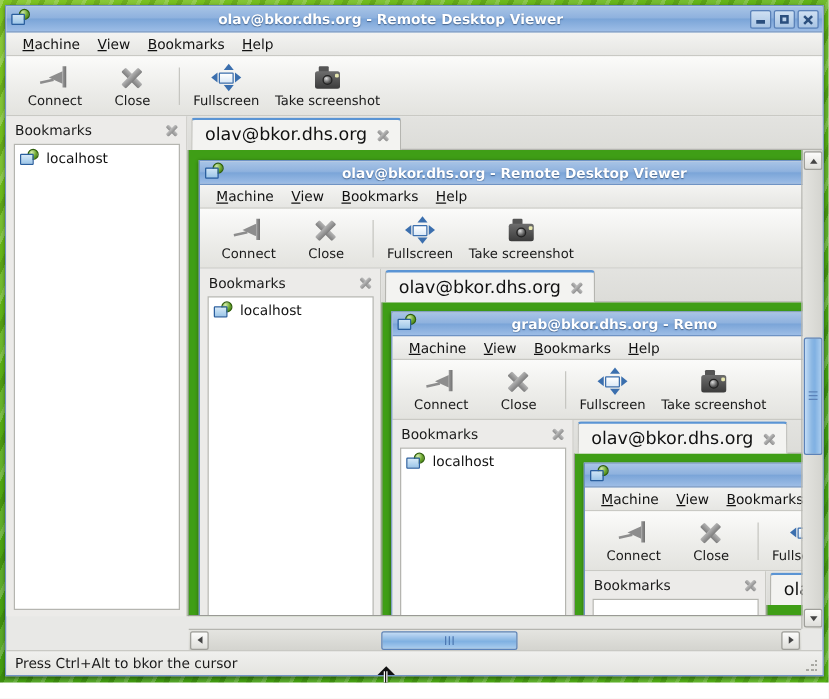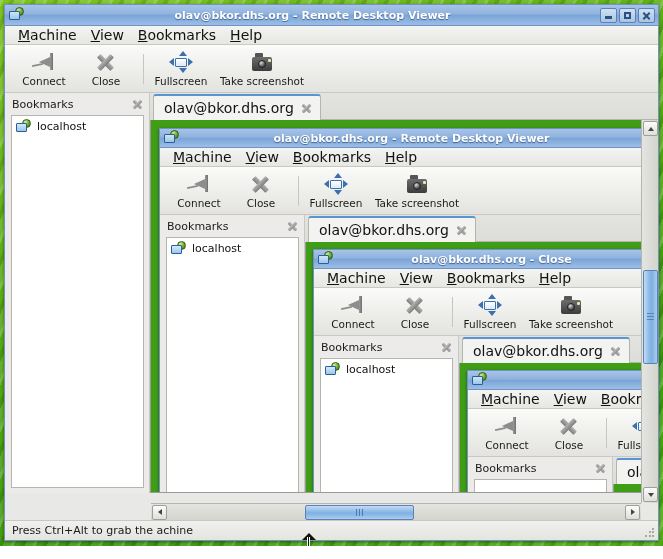--- a/index.html
+++ b/index.html
@@ -78,21 +78,21 @@
   .menubar {
     height: 19px;
     background: linear-gradient(to bottom,#f4f4f2,#e6e6e3);
     border-bottom: 1px solid #c9c9c4;
     display: flex; align-items: center;
     padding-left: 6px;
     overflow: hidden;
   }
   .menuitem {
     padding: 0 7px;
-    font-size: 14px; color: #111;
+    font-size: 11px; color: #111;
     white-space: nowrap;
   }
   .menuitem u { text-decoration: underline; }
   
   .toolbar {
     height: 48px;
     background: linear-gradient(to bottom,#fbfbfa 0%,#ededea 55%,#e3e3df 100%);
     border-bottom: 1px solid #c9c9c4;
     display: flex; align-items: center;
     padding-left: 8px;
@@ -443,21 +443,21 @@
                   <div class="tabfill"></div>
                 </div>
                 <div class="vnc">
 
                   <div class="win" style="left:7px; top:7px; width:340px; height:300px;">
                     <div class="titlebar inner">
                       <span class="win-icon">
                         <span class="glb"></span>
                           <span class="mon"></span>
                       </span>
-                      <span class="title-text">olav@bkor.dhs.org - Close</span>
+                      <span class="title-text">grab@bkor.dhs.org - Remo</span>
                     </div>
                     <div class="menubar">
                       <span class="menuitem"><u>M</u>achine</span>
                       <span class="menuitem"><u>V</u>iew</span>
                       <span class="menuitem"><u>B</u>ookmarks</span>
                       <span class="menuitem"><u>H</u>elp</span>
                     </div>
                     <div class="toolbar">
                       <div class="tbtn">
                         <span class="ticon ic-connect">
@@ -635,21 +635,21 @@
               <span></span>
           </span>
         </div>
       </div>
       <div class="sb-step rt">
           <span class="ar"></span>
         </div>
     </div>
 
     <div class="statusbar" style="position:absolute; left:0; right:0; bottom:0;">
-      <span>Press Ctrl+Alt to grab the achine</span>
+      <span>Press Ctrl+Alt to bkor the cursor</span>
       <span class="grip-dots"></span>
     </div>
   </div>
 
   <div id="resize-cursor" style="left:302px; top:533px;">
     <span class="au"></span>
       <span class="stem"></span>
       <span class="ad"></span>
   </div>
 

